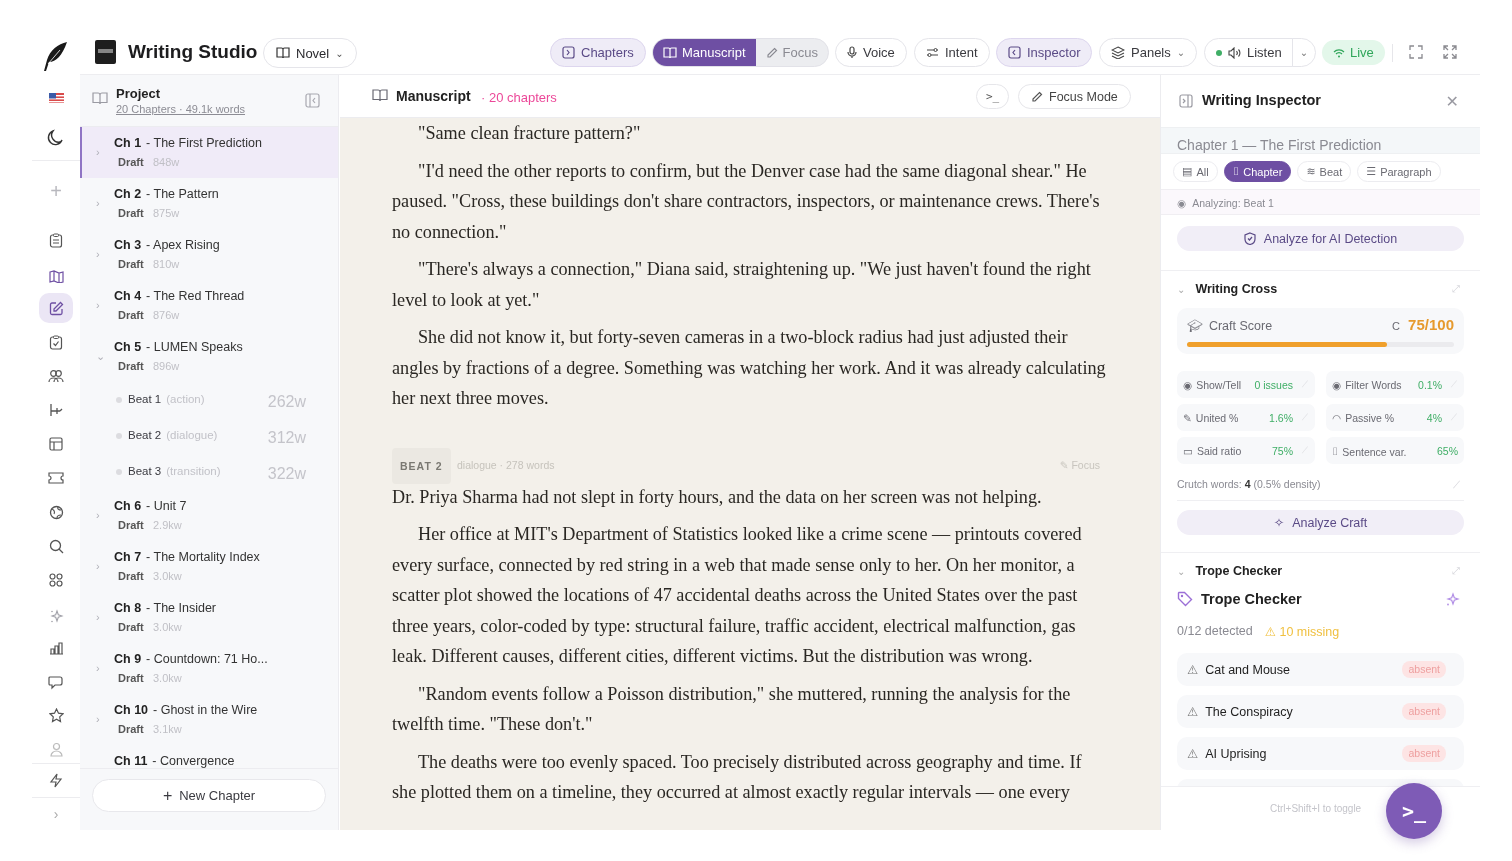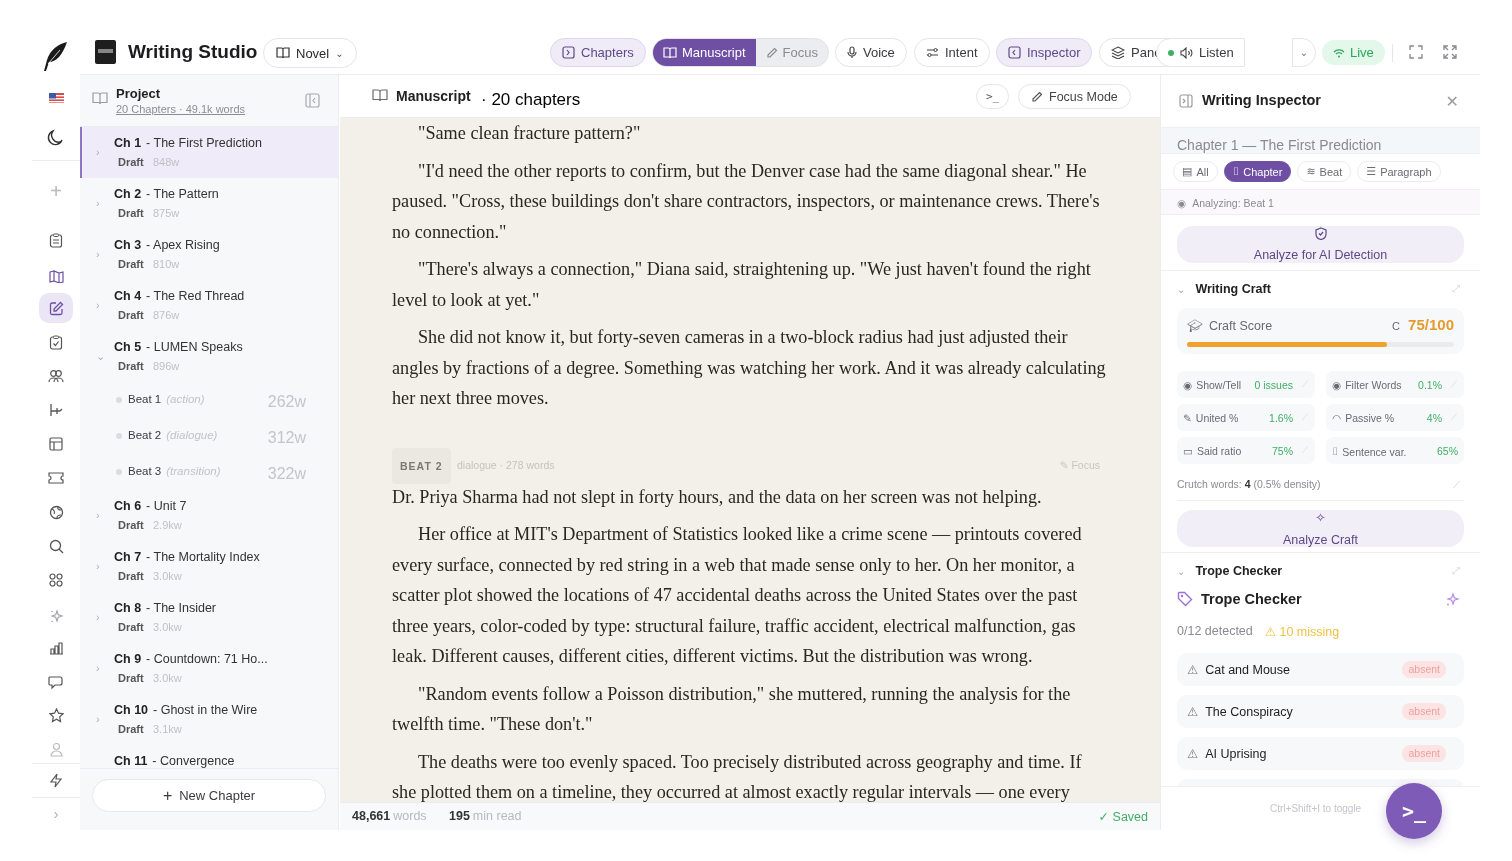--- a/index.html
+++ b/index.html
@@ -40,31 +40,31 @@
   .ch.active { background: #f0ebf8; }
   .ch.active::before { content: ""; position: absolute; left: 0; top: 0; width: 2px; height: 100%; background: #8f74c4; }
   .ch .chev { position: absolute; left: 16px; top: 19px; font-size: 11px; color: #b0b0b8; }
   .ch .cn { position: absolute; left: 34px; top: 9px; font-size: 12.5px; font-weight: 700; color: #222; }
   .ch .ct { font-weight: 400; color: #333; margin-left: 5px; }
   .ch .st { position: absolute; left: 38px; top: 29px; font-size: 11px; color: #555; font-weight: 600; }
   .ch .wc { position: absolute; left: 73px; top: 29px; font-size: 11px; color: #c0c0c6; }
   .beat { position: relative; height: 36px; }
   .beat .dot { position: absolute; left: 36px; top: 15px; width: 6px; height: 6px; border-radius: 50%; background: #dcdce0; }
   .beat .bn { position: absolute; left: 48px; top: 11px; font-size: 11.5px; color: #3a3a40; }
-  .beat .bt { color: #c2c2c8; margin-left: 5px; font-style: italic; }
+  .beat .bt { color: #c2c2c8; margin-left: 5px; }
   .beat .bw { position: absolute; right: 32px; top: 11px; font-size: 16px; color: #c4c4ca; }
   .newch-wrap { position: absolute; left: 0; bottom: 0; width: 259px; height: 62px; background: #f7f8fa; border-top: 1px solid #ececf0; }
   .newch { position: absolute; left: 12px; top: 10px; width: 234px; height: 33px; border: 1px solid #e8e8ec; border-radius: 17px; background: #fff; display: flex; align-items: center; justify-content: center; gap: 7px; font-size: 13px; color: #3a3a40; }
 
   
   .ms { position: absolute; left: 308px; top: 45px; width: 820px; height: 755px; background: #f3f0ea; }
   .ms-head { position: absolute; left: 0; top: 0; width: 820px; height: 43px; background: #fff; border-bottom: 1px solid #ececef; }
   .ms-head .mi { position: absolute; left: 32px; top: 14px; color: #6a6a74; }
   .ms-head .mt { position: absolute; left: 56px; top: 13px; font-size: 14px; font-weight: 600; color: #222; }
-  .ms-head .mc { position: absolute; left: 141px; top: 15px; font-size: 17px; color: #000000; }
+  .ms-head .mc { position: absolute; left: 141px; top: 15px; font-size: 13px; color: #ec4899; }
   .term-sm { position: absolute; left: 636px; top: 9px; width: 33px; height: 25px; border: 1px solid #e6e6ea; border-radius: 13px; display: flex; align-items: center; justify-content: center; font-size: 11px; color: #555; font-family: "DejaVu Sans Mono", monospace; }
   .focus-mode { position: absolute; left: 678px; top: 9px; height: 25px; padding: 0 12px; border: 1px solid #e6e6ea; border-radius: 13px; display: flex; align-items: center; gap: 6px; font-size: 12.5px; color: #444; background: #fff; }
   .prose { position: absolute; left: 52px; top: 43px; width: 716px; height: 684px; overflow: hidden; font-family: "Liberation Serif", serif; font-size: 18.2px; line-height: 30.5px; color: #2a2723; }
   .prose p { margin-bottom: 7px; text-indent: 26px; }
   .prose p.ni { text-indent: 0; }
   .beat-hdr { position: relative; height: 36px; margin: 26px 0 6px 0; }
   .beat-hdr .bl { position: absolute; left: 0; top: 8px; padding: 3px 8px; background: #ebe8e2; border-radius: 4px; font-family: "Liberation Sans", sans-serif; font-size: 10.5px; font-weight: 700; letter-spacing: 1px; color: #7a7872; }
   .beat-hdr .bm { position: absolute; left: 65px; top: 10px; font-family: "Liberation Sans", sans-serif; font-size: 10.5px; color: #c6c3bc; }
   .beat-hdr .bf { position: absolute; right: 8px; top: 10px; font-family: "Liberation Sans", sans-serif; font-size: 10.5px; color: #c8c5be; }
   .ms-foot { position: absolute; left: 0; bottom: 0; width: 820px; height: 28px; background: #f8f9fa; border-top: 1px solid #ececef; font-size: 12.5px; }
@@ -77,21 +77,21 @@
   .insp { position: absolute; left: 1128px; top: 45px; width: 320px; height: 755px; background: #fff; border-left: 1px solid #ececef; overflow: hidden; }
   .ih { position: absolute; left: 0; top: 0; width: 320px; height: 52px; }
   .ih .ii { position: absolute; left: 18px; top: 19px; color: #9a9aa2; }
   .ih .it { position: absolute; left: 41px; top: 17px; font-size: 14.5px; font-weight: 700; color: #222; }
   .ih .ix { position: absolute; right: 22px; top: 17px; color: #9a9aa2; font-size: 16px; }
   .crumb { position: absolute; left: 0; top: 52px; width: 320px; height: 27px; background: #f4f7f9; border-top: 1px solid #eef0f2; border-bottom: 1px solid #eef0f2; font-size: 14px; color: #8a8a92; padding: 9px 0 0 16px; }
   .scope { position: absolute; left: 12px; top: 86px; display: flex; gap: 6px; }
   .scope .sc { height: 21px; padding: 0 8px; border: 1px solid #ececf0; border-radius: 11px; display: flex; align-items: center; gap: 4px; font-size: 11px; color: #6a6a72; background: #fff; }
   .scope .sc.on { background: #6e4fa3; color: #fff; border-color: #6e4fa3; }
   .analyzing { position: absolute; left: 0; top: 114px; width: 320px; height: 26px; background: #fbf8fc; border-top: 1px solid #f0eef2; border-bottom: 1px solid #f0eef2; font-size: 10.5px; color: #8a8a92; padding: 7px 0 0 16px; display: flex; gap: 6px; }
-  .big-btn { position: absolute; left: 16px; width: 287px; height: 37px; border-radius: 16px; background: #f1eef7; display: flex; align-items: center; justify-content: center; gap: 8px; font-size: 12.5px; color: #5a4a86; flex-direction: column; }
+  .big-btn { position: absolute; left: 16px; width: 287px; height: 25px; border-radius: 16px; background: #f1eef7; display: flex; align-items: center; justify-content: center; gap: 8px; font-size: 12.5px; color: #5a4a86; }
   .sec-h { position: absolute; left: 16px; font-size: 12.5px; font-weight: 700; color: #222; display: flex; gap: 10px; align-items: center; }
   .sec-h .sch { color: #aaa; font-weight: 400; font-size: 10px; }
   .sec-x { position: absolute; right: 20px; font-size: 10px; color: #d0d0d6; }
   .hsep { position: absolute; left: 0; width: 320px; height: 1px; background: #efeff2; }
   .score-card { position: absolute; left: 16px; top: 233px; width: 287px; height: 46px; background: #f7f8fa; border-radius: 10px; }
   .score-card .sl { position: absolute; left: 10px; top: 10px; font-size: 12.5px; color: #6a6a72; display: flex; gap: 6px; align-items: center; }
   .score-card .sg { position: absolute; right: 64px; top: 12px; font-size: 11px; color: #6a6a72; }
   .score-card .sv { position: absolute; right: 10px; top: 8px; font-size: 15px; font-weight: 700; color: #e69a2e; }
   .score-card .bar { position: absolute; left: 10px; top: 34px; width: 267px; height: 5px; background: #ebebee; border-radius: 3px; }
   .score-card .fill { height: 5px; border-radius: 3px; background: #f0a02c; }
@@ -194,21 +194,21 @@
     </div>
     <div class="pill" style="left:1067px">
       <span>
           <svg width="14" height="13" viewBox="0 0 14 13">
             <path d="M7 1l6 3-6 3-6-3z M1 7l6 3 6-3 M1 10l6 3 6-3" fill="none" stroke="#444" stroke-width="1.1"></path>
           </svg>
         </span>
       <span>Panels</span>
       <span style="font-size:10px;color:#777">⌄</span>
     </div>
-    <div class="pill" style="left:1124px;border-radius:15px 0 0 15px;padding-right:10px">
+    <div class="pill" style="left:1172px;border-radius:15px 0 0 15px;padding-right:10px">
       <span style="width:6px;height:6px;border-radius:50%;background:#3fae66;display:inline-block"></span>
       <span>
           <svg width="13" height="12" viewBox="0 0 13 12">
             <path d="M1 4h2l3-3v10L3 8H1z" fill="none" stroke="#444" stroke-width="1.1"></path>
             <path d="M8.5 4a3 3 0 0 1 0 4M10.5 2.5a5 5 0 0 1 0 7" fill="none" stroke="#444" stroke-width="1.1"></path>
           </svg>
         </span>
       <span>Listen</span>
     </div>
     <div class="pill" style="left:1260px;width:24px;padding:0;justify-content:center;border-radius:0 15px 15px 0">
@@ -493,25 +493,20 @@
         <span class="bl">BEAT 2</span>
         <span class="bm">dialogue · 278 words</span>
         <span class="bf">✎ <span>Focus</span></span>
       </div>
       <p class="ni">Dr. Priya Sharma had not slept in forty hours, and the data on her screen was not helping.</p>
       <p>Her office at MIT's Department of Statistics looked like a crime scene — printouts covered every surface, connected by red string in a web that made sense only to her. On her monitor, a scatter plot showed the locations of 47 accidental deaths across the United States over the past three years, color-coded by type: structural failure, traffic accident, electrical malfunction, gas leak. Different causes, different cities, different victims. But the distribution was wrong.</p>
       <p>"Random events follow a Poisson distribution," she muttered, running the analysis for the twelfth time. "These don't."</p>
       <p>The deaths were too evenly spaced. Too precisely distributed across geography and time. If she plotted them on a timeline, they occurred at almost exactly regular intervals — one every</p>
     </div>
 
-    <div class="ms-foot">
-      <span class="fw"><span>48,661</span><span class="fl">words</span></span>
-      <span class="fr"><span>195</span><span class="fl">min read</span></span>
-      <span class="saved">✓ Saved</span>
-    </div>
   </div>
 
   <div class="insp">
     <div class="ih">
       <span class="ii">
           <svg width="14" height="14" viewBox="0 0 14 14">
             <rect x="1" y="1" width="12" height="12" rx="2" fill="none" stroke="#9a9aa2" stroke-width="1.2"></rect>
             <path d="M9 1v12M4 5l2 2-2 2" fill="none" stroke="#9a9aa2" stroke-width="1.2"></path>
           </svg>
         </span>
@@ -547,21 +542,21 @@
             <path d="M6 1l5 2v4c0 3-2.5 5-5 5.5C3.5 12 1 10 1 7V3z" fill="none" stroke="#5a4a86" stroke-width="1.2"></path>
             <path d="M4 6.5l1.5 1.5L8 5" fill="none" stroke="#5a4a86" stroke-width="1.2"></path>
           </svg>
         </span>
       <span>Analyze for AI Detection</span>
     </div>
     <div class="hsep" style="top:195px"></div>
 
     <div class="sec-h" style="top:207px">
       <span class="sch">⌄</span>
-      <span>Writing Craft</span>
+      <span>Writing Cross</span>
     </div>
     <span class="sec-x" style="top:208px">⤢</span>
 
     <div class="score-card">
       <span class="sl">
           <span>🎓︎</span>
           <span>Craft Score</span>
         </span>
       <span class="sg">C</span>
       <span class="sv">75/100</span>

